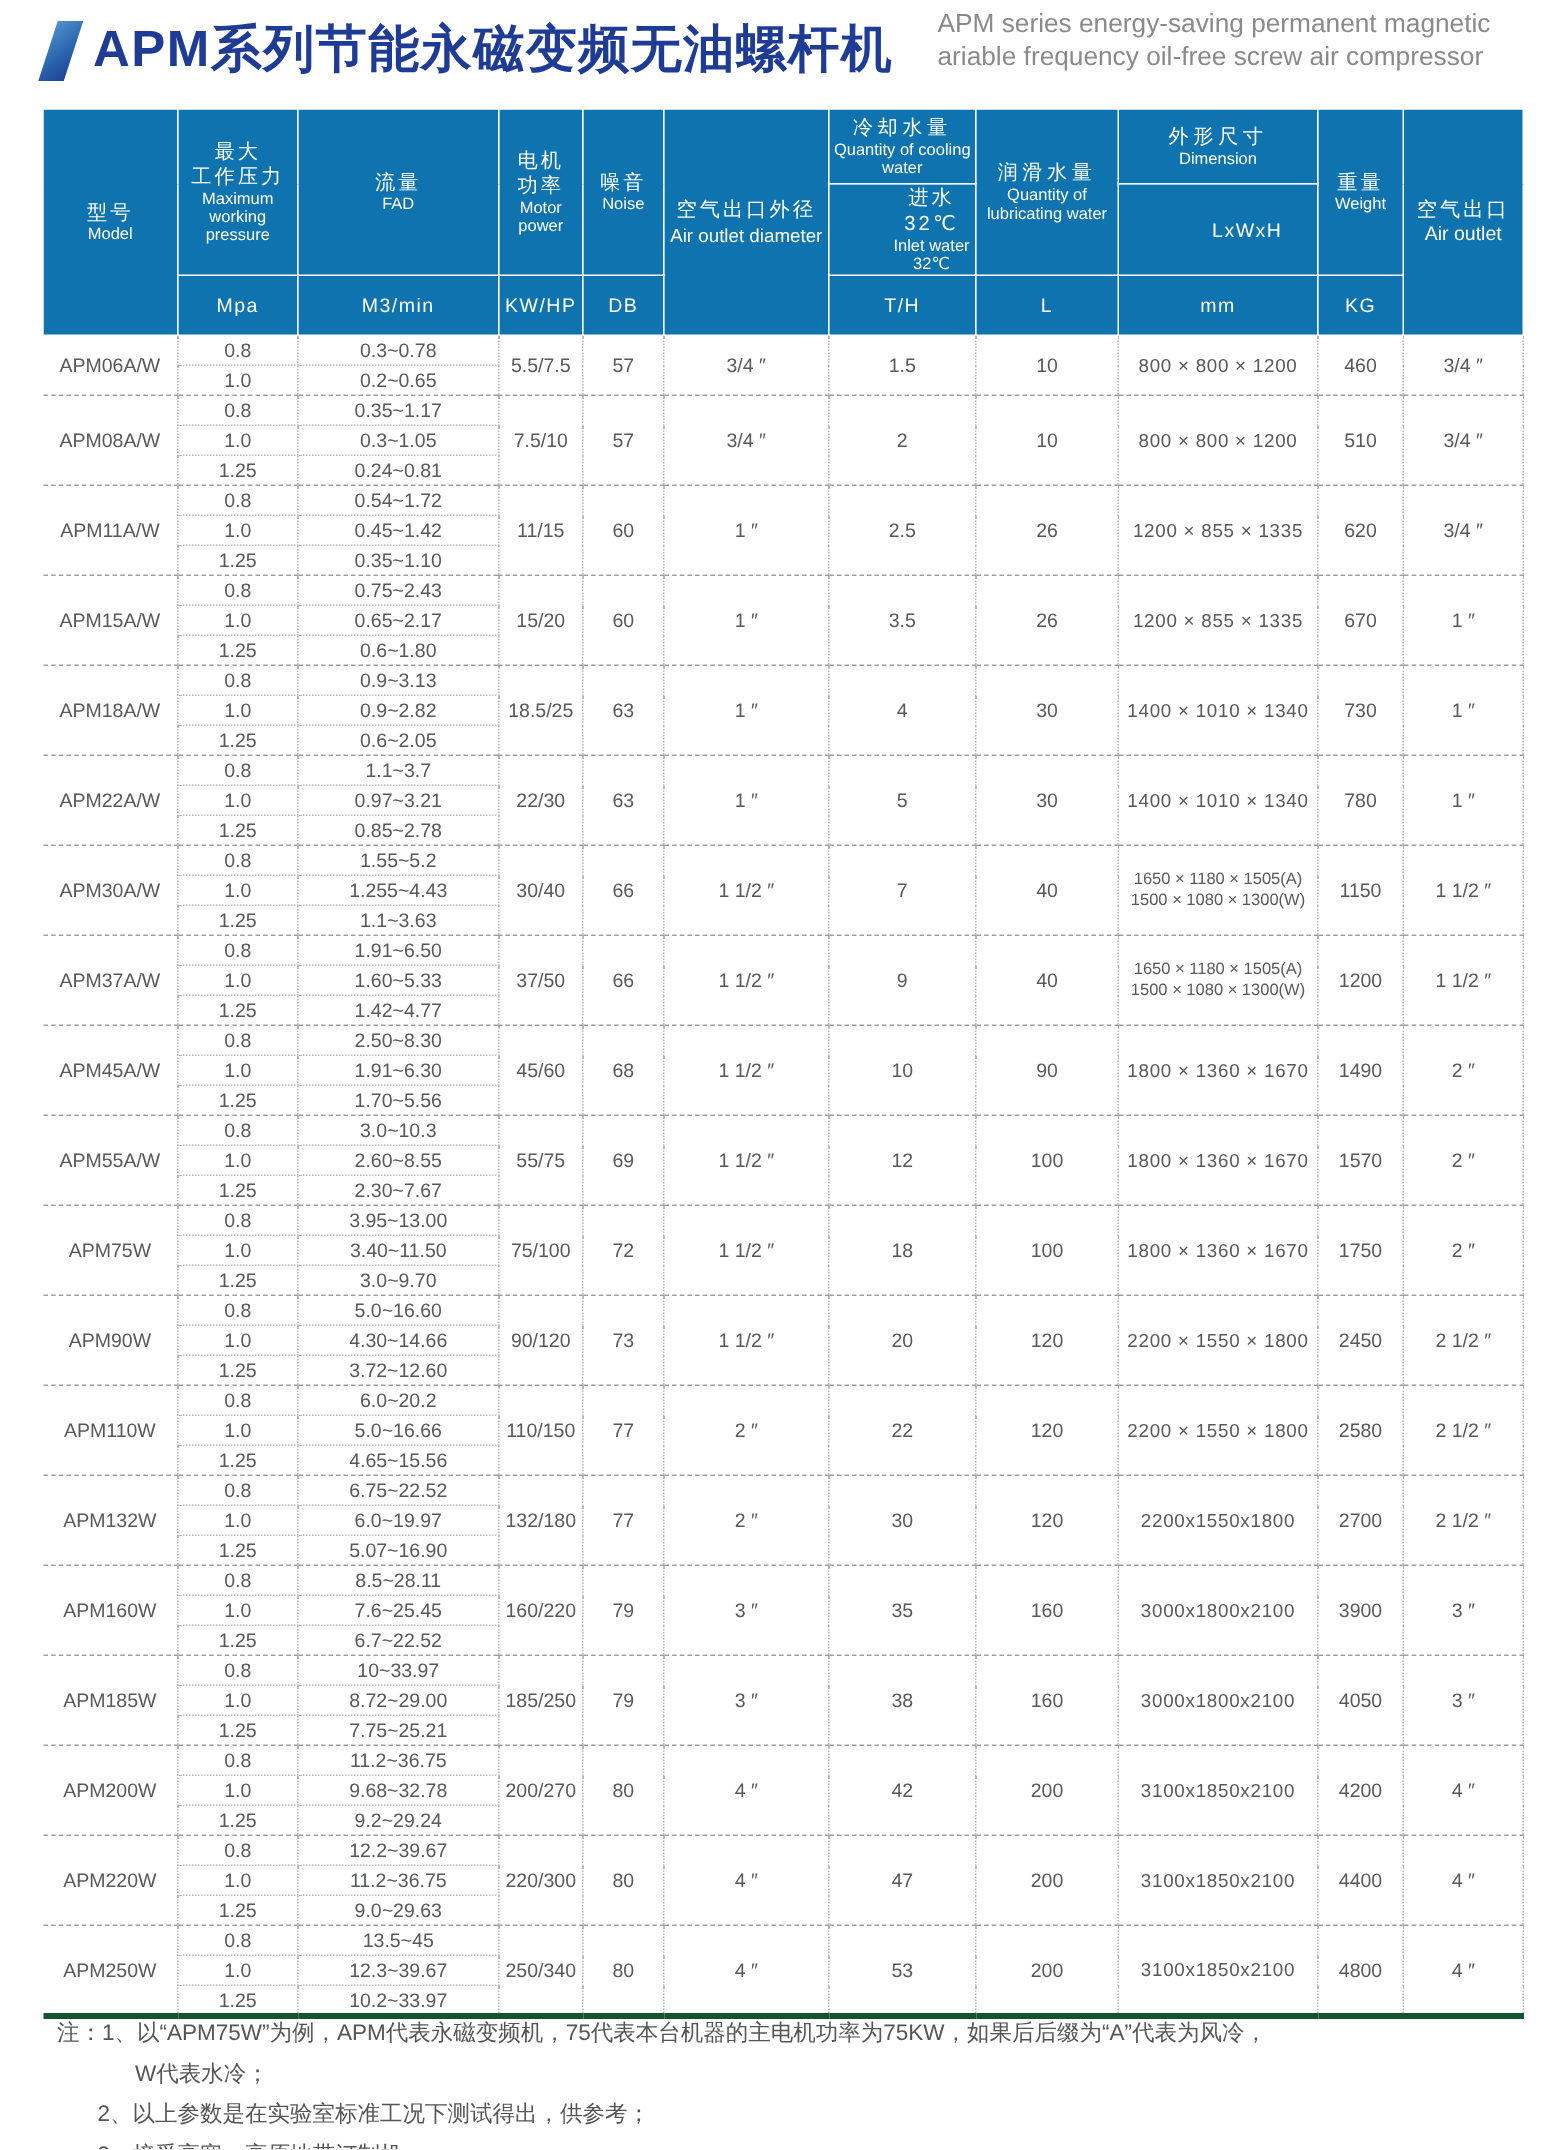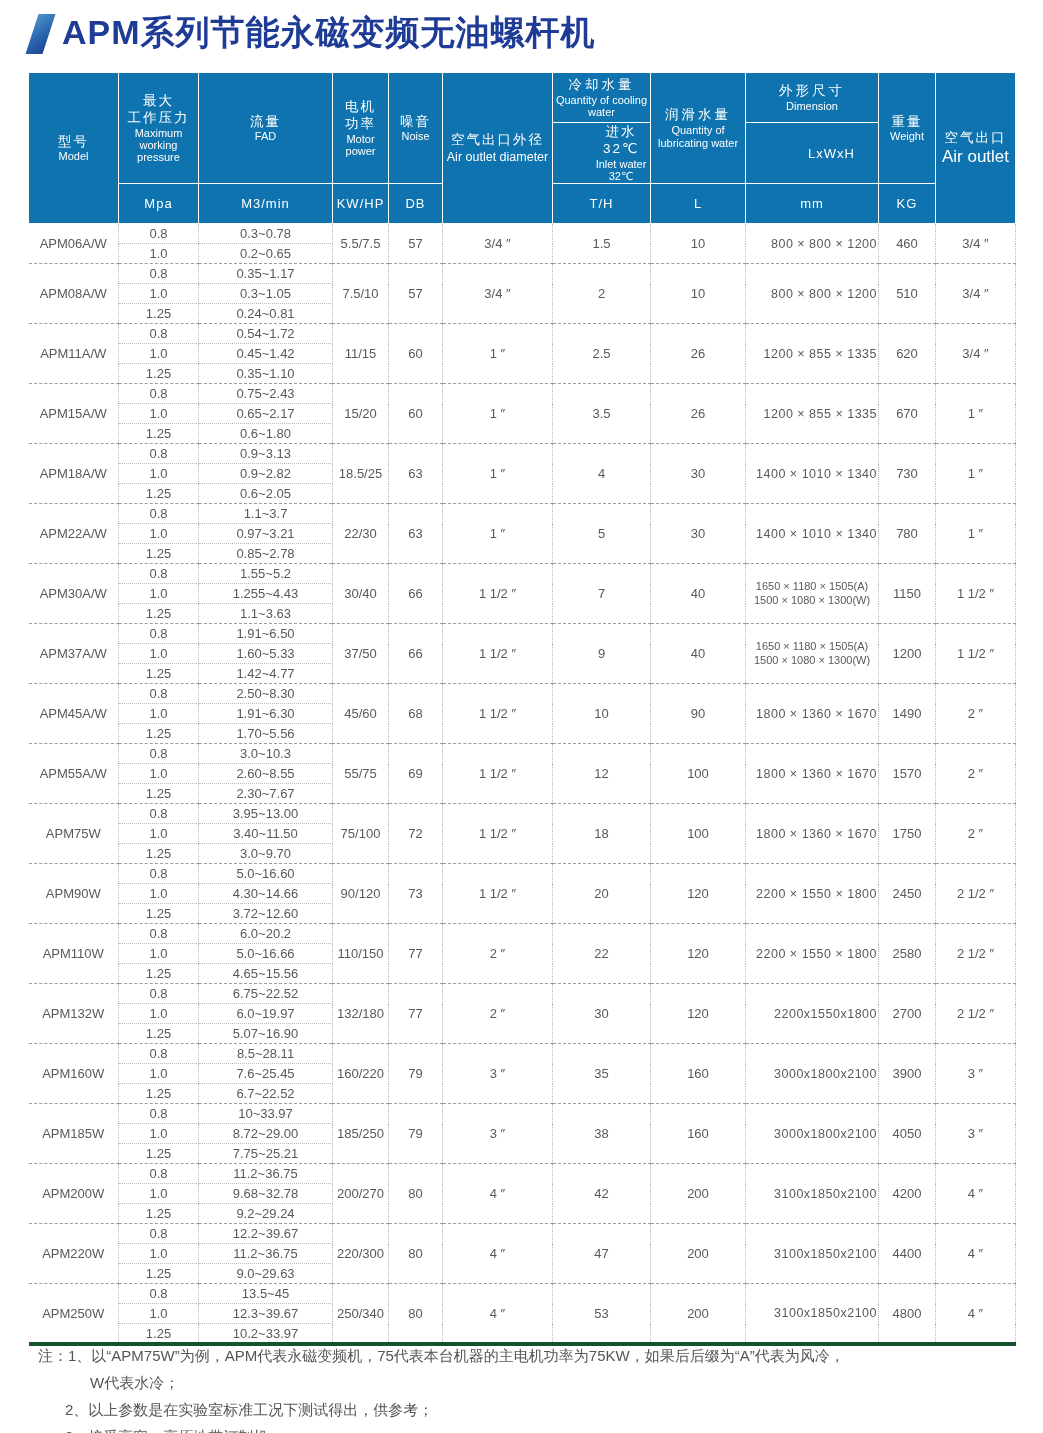--- a/index.html
+++ b/index.html
@@ -27,40 +27,44 @@
   .spec .en  { font-size:11px; line-height:1.12; letter-spacing:0; }
   .spec .unit{ font-size:13px; letter-spacing:1px; }
   .hA th { height:50px; } .hB th { height:45px;padding-left:40px; } .hC th { height:40px; }
 
   .spec td { font-size:13px; color:#58595B; text-align:center; vertical-align:middle;
              height:20px; padding:0 1px; border-right:1px dotted #B8B8B8;
              background:#fff; }
   .spec td.grp { border-bottom:1px dashed #9E9E9E; }
   .spec td.sub { border-bottom:1px dotted #BDBDBD; }
   .spec td.end { border-bottom:4px solid #14532d; }
-  .spec td.dim1 { font-size:12.5px; letter-spacing:0.5px;text-align:right; }
+  .spec td.dim1 { font-size:12.5px; letter-spacing:0.5px; }
   .spec td.dim2 { font-size:11px; line-height:1.25; letter-spacing:0; }
   .spec td.model { font-size:13px; }
 
   
   .notes { position:absolute; left:38px; top:1342px; width:990px; font-size:15px;
            color:#555; line-height:27px; }
   .notes .row1 { display:flex; }
   .notes .lbl { flex:0 0 auto; }
   .notes .ind-w  { padding-left:52px; }
   .notes .ind-n  { padding-left:27px; }
 </style>
 </head>
 <body>
 
 <div class="page">
 
   <div class="title-bar">
     <div class="slash"></div>
     <div class="title-zh">APM系列节能永磁变频无油螺杆机</div>
+    <div class="title-en">
+      <div>APM series energy-saving permanent magnetic</div>
+      <div>ariable frequency oil-free screw air compressor</div>
+    </div>
   </div>
 
   <table class="spec">
     <colgroup>
       <col style="width:90px">
         <col style="width:80px">
         <col style="width:134px">
       <col style="width:56px">
         <col style="width:54px">
         <col style="width:110px">
@@ -109,21 +113,21 @@
         <th>
           <div class="zh" style="letter-spacing:3px">外形尺寸</div>
           <div class="en">Dimension</div>
         </th>
         <th rowspan="2">
           <div class="zh">重量</div>
           <div class="en">Weight</div>
         </th>
         <th rowspan="3">
           <div class="zh">空气出口</div>
-          <div class="en" style="font-size:17px">Air outlet</div>
+          <div class="en" style="font-size:13px">Air outlet</div>
         </th>
       </tr>
       <tr class="hB">
         <th>
           <div class="zh">进水32℃</div>
           <div class="en">Inlet water 32℃</div>
         </th>
         <th>
           <div class="unit">LxWxH</div>
         </th>

